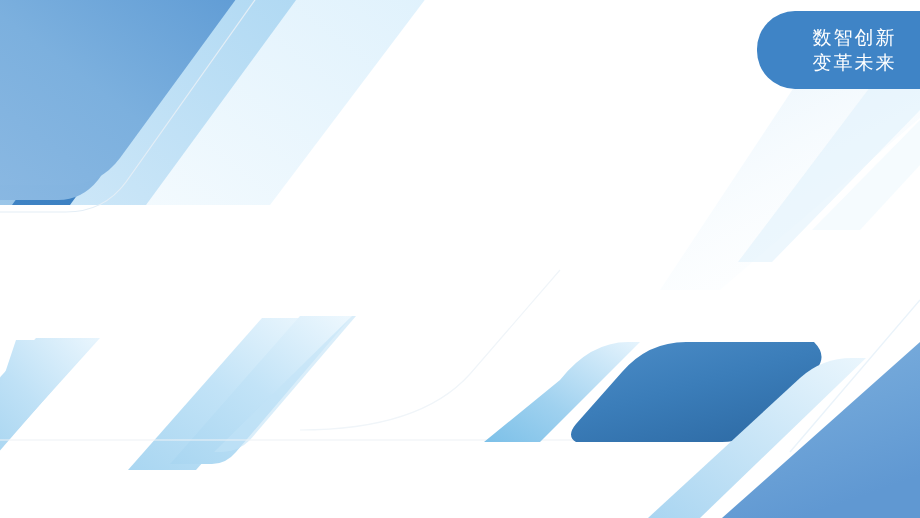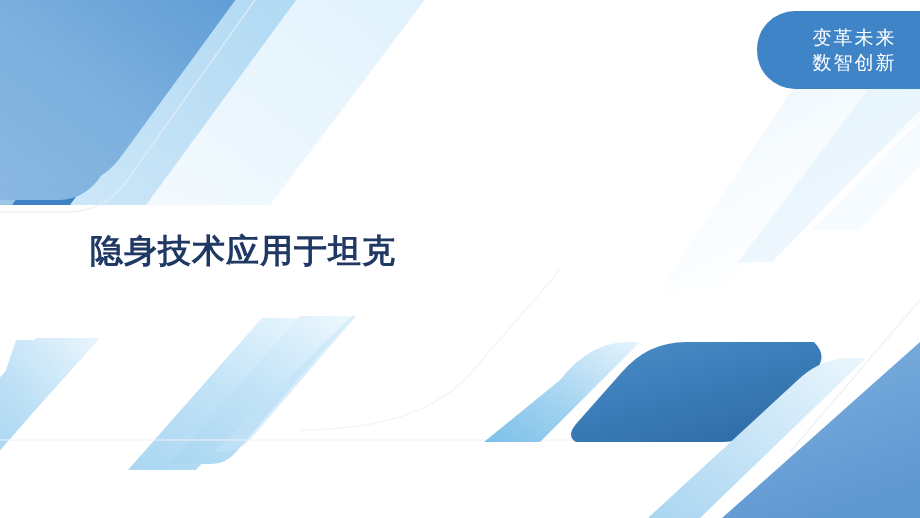--- a/index.html
+++ b/index.html
@@ -182,19 +182,18 @@
     </g>
 
     <g>
       <path d="M 920,342 L 920,518 L 722,518 Z" fill="url(#gCorner)"></path>
     </g>
 
     <polygon points="920,120 920,165 860,230 812,230" fill="#f3fafe" opacity="0.8"></polygon>
   </svg>
 
   <div id="corner-badge">
+    <span class="badge-line">数智创新</span>
     <span class="badge-line">变革未来</span>
-    <span class="badge-line">数智创新</span>
   </div>
 
-  <h1 id="slide-title">隐身技术应用于坦克</h1>
 
 </div>
 
 </body></html>

